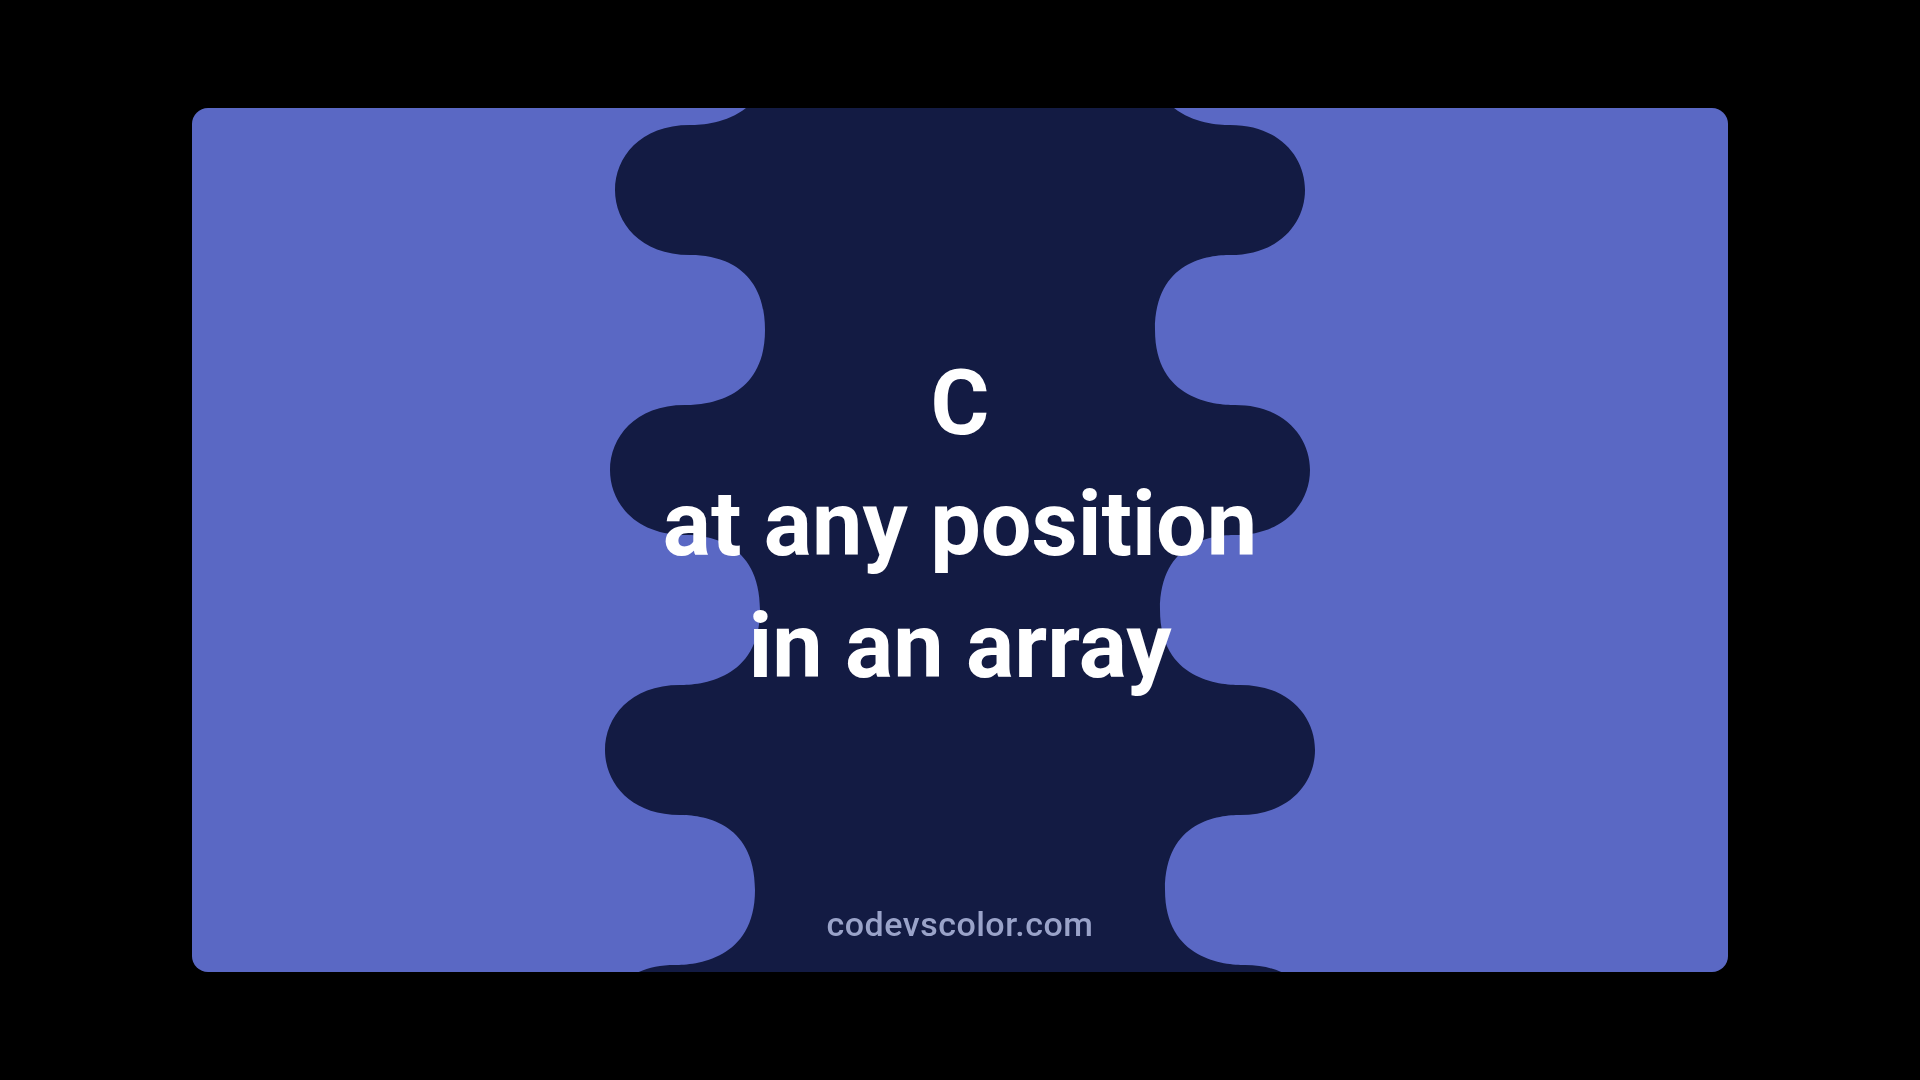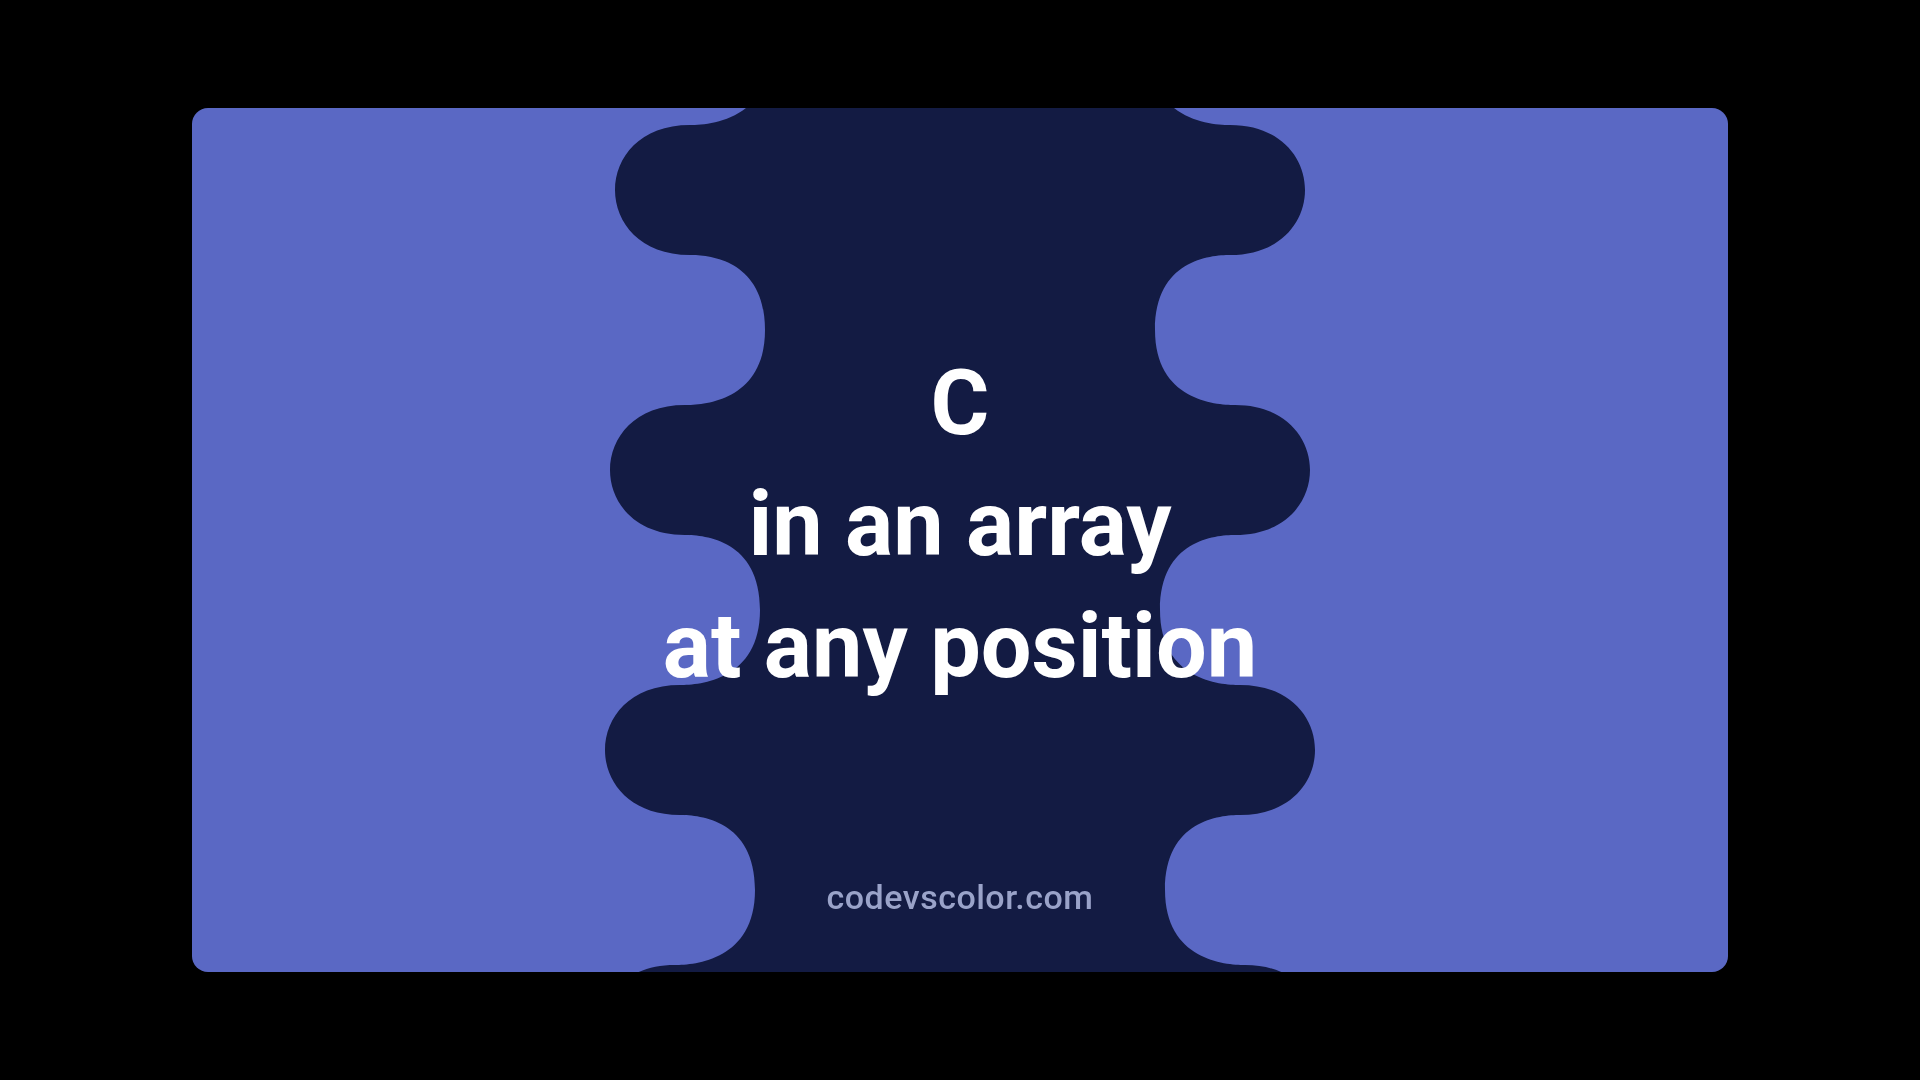--- a/index.html
+++ b/index.html
@@ -48,21 +48,21 @@
     .title-block {
       text-align: center;
       color: #ffffff;
       font-weight: 700;
       font-size: 90px;
       line-height: 1.35;
       margin-top: -30px;
     }
     .attribution {
       position: absolute;
-      bottom: 55px;
+      bottom: 28px;
       width: 100%;
       text-align: center;
       color: #9aa3c9;
       font-size: 34px;
       font-weight: 500;
       letter-spacing: 0.5px;
       z-index: 3;
     }
   </style>
 </head>
@@ -99,19 +99,19 @@
       C 1070 265, 1070 135, 970 135
       C 950 135, 890 130, 890 60
       C 890 -10, 840 -60, 700 -60
       Z
     "></path>
   </svg>
 
   <div class="content">
     <div class="title-block">
       <div>C</div>
+      <div>at any position</div>
       <div>in an array</div>
-      <div>at any position</div>
     </div>
   </div>
 
   <div class="attribution">codevscolor.com</div>
 </div>
 
 </body></html>

